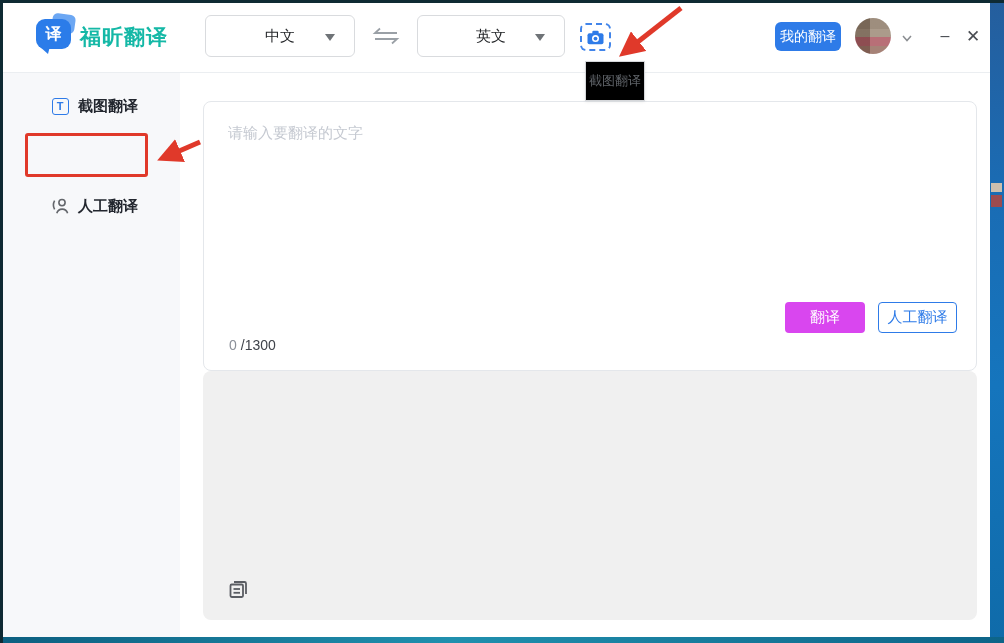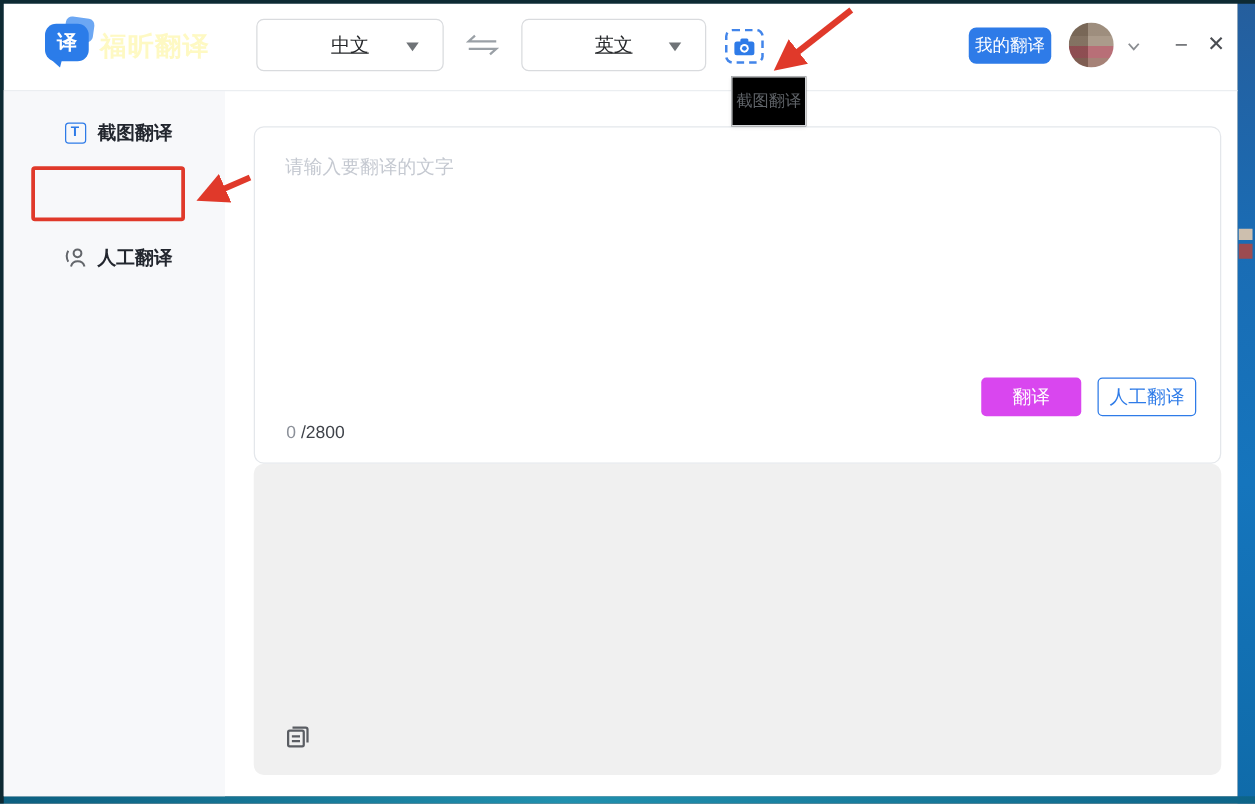--- a/index.html
+++ b/index.html
@@ -21,25 +21,25 @@
   .win-bg { left:3px; top:3px; width:987px; height:634px; background:#ffffff; }
   .header-line { left:3px; top:72px; width:987px; height:1px; background:#ebeef1; }
   .sidebar-bg { left:3px; top:73px; width:177px; height:564px; background:#f7f8fa; }
 
   
   .logo-accent { left:52px; top:14px; width:23px; height:19px; background:#6ca7f3; border-radius:5px; transform:rotate(8deg); }
   .logo-bubble { left:36px; top:19px; width:35px; height:30px; background:#2b7ce9; border-radius:9px;
     display:flex; align-items:center; justify-content:center; color:#fff; font-size:16px; font-weight:bold; }
   .logo-bubble::after { content:""; position:absolute; left:3px; bottom:-5px; width:0; height:0;
     border-left:9px solid transparent; border-right:2px solid transparent; border-top:8px solid #2b7ce9; }
-  .app-name { left:80px; top:23px; font-size:21px; font-weight:bold; color:#fef9c3; letter-spacing:1px; }
+  .app-name { left:80px; top:23px; font-size:21px; font-weight:bold; color:#14b8a6; letter-spacing:1px; }
 
   
   .lang-select { top:15px; height:42px; background:#fff; border:1px solid #d9dbde; border-radius:6px;
-    display:flex; align-items:center; justify-content:center; font-size:15px; color:#26282b; cursor:pointer;text-decoration:underline; }
+    display:flex; align-items:center; justify-content:center; font-size:15px; color:#26282b; cursor:pointer; }
   .lang-src { left:205px; width:150px; }
   .lang-tgt { left:417px; width:148px; }
   .caret { position:absolute; right:19px; top:18px; width:0; height:0;
     border-left:5px solid transparent; border-right:5px solid transparent; border-top:7px solid #6f7377; }
   .swap-btn { left:371px; top:27px; width:30px; height:18px; cursor:pointer; }
 
   .camera-btn { left:580px; top:23px; width:31px; height:28px; border:2px dashed #4285ea; border-radius:6px;
     display:flex; align-items:center; justify-content:center; cursor:pointer; background:#fff; }
 
   .tooltip { left:585px; top:61px; width:60px; height:40px; background:#000000; border:1px solid #d5d7da;
@@ -166,21 +166,21 @@
         <path d="M6.8 17.2 a5.6 5.6 0 0 1 10.8 0"></path>
         <path d="M4.6 4.6 q-2.4 4.4 0 8.8"></path>
       </svg>
     </span>
     <span class="lbl">人工翻译</span>
   </div>
 
   <div class="abs input-panel">
     <textarea class="input-area" placeholder="请输入要翻译的文字" style=""></textarea>
     <div class="counter">
-      <span class="cnt">0</span><span class="lim">/2800</span>
+      <span class="cnt">0</span><span class="lim">/1300</span>
     </div>
     <button class="translate-btn">翻译</button>
     <button class="human-btn">人工翻译</button>
   </div>
 
   <div class="abs output-panel">
     <button class="copy-btn">
       <svg width="23" height="23" viewBox="0 0 23 23">
         <path d="M7 4 h10.5 a1.5 1.5 0 0 1 1.5 1.5 V16" fill="none" stroke="#5a5d63" stroke-width="1.8"></path>
         <rect x="3.5" y="6.5" width="12.5" height="12.5" rx="1.2" fill="#f0f0f0" stroke="#5a5d63" stroke-width="1.8"></rect>

